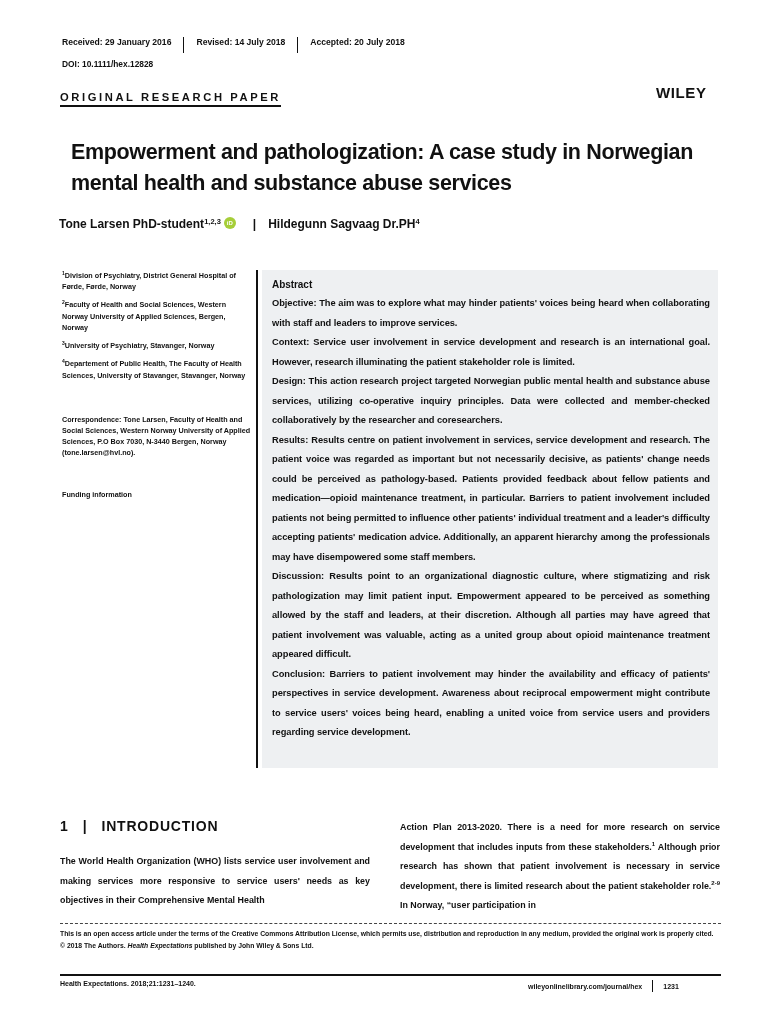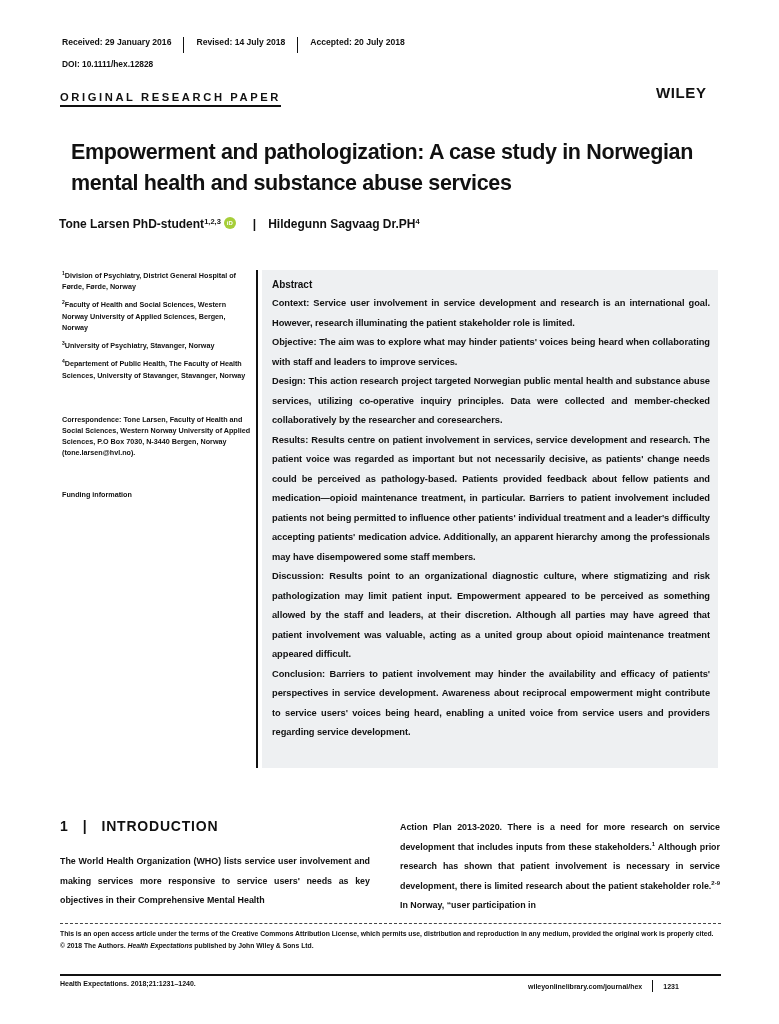--- a/index.html
+++ b/index.html
@@ -75,22 +75,22 @@
 </div>
 
 <div class="abs fund">
   <div>Funding information</div>
 </div>
 
 <div class="abs vline"></div>
 <div class="abs abstract">
   <div class="abstract-inner">
     <span class="h">Abstract</span>
+    <p><span>Objective:</span> <span>The aim was to explore what may hinder patients' voices being heard when collaborating with staff and leaders to improve services.</span></p>
     <p><span>Context:</span> <span>Service user involvement in service development and research is an international goal. However, research illuminating the patient stakeholder role is limited.</span></p>
-    <p><span>Objective:</span> <span>The aim was to explore what may hinder patients' voices being heard when collaborating with staff and leaders to improve services.</span></p>
     <p><span>Design:</span> <span>This action research project targeted Norwegian public mental health and substance abuse services, utilizing co-operative inquiry principles. Data were collected and member-checked collaboratively by the researcher and coresearchers.</span></p>
     <p><span>Results:</span> <span>Results centre on patient involvement in services, service development and research. The patient voice was regarded as important but not necessarily decisive, as patients' change needs could be perceived as pathology-based. Patients provided feedback about fellow patients and medication—opioid maintenance treatment, in particular. Barriers to patient involvement included patients not being permitted to influence other patients' individual treatment and a leader's difficulty accepting patients' medication advice. Additionally, an apparent hierarchy among the professionals may have disempowered some staff members.</span></p>
     <p><span>Discussion:</span> <span>Results point to an organizational diagnostic culture, where stigmatizing and risk pathologization may limit patient input. Empowerment appeared to be perceived as something allowed by the staff and leaders, at their discretion. Although all parties may have agreed that patient involvement was valuable, acting as a united group about opioid maintenance treatment appeared difficult.</span></p>
     <p><span>Conclusion:</span> <span>Barriers to patient involvement may hinder the availability and efficacy of patients' perspectives in service development. Awareness about reciprocal empowerment might contribute to service users' voices being heard, enabling a united voice from service users and providers regarding service development.</span></p>
   </div>
 </div>
 
 <div class="abs sec-title">
   <span>1</span>&nbsp;&nbsp;&nbsp;<span>|</span>&nbsp;&nbsp;&nbsp;<span>INTRODUCTION</span>
 </div>

